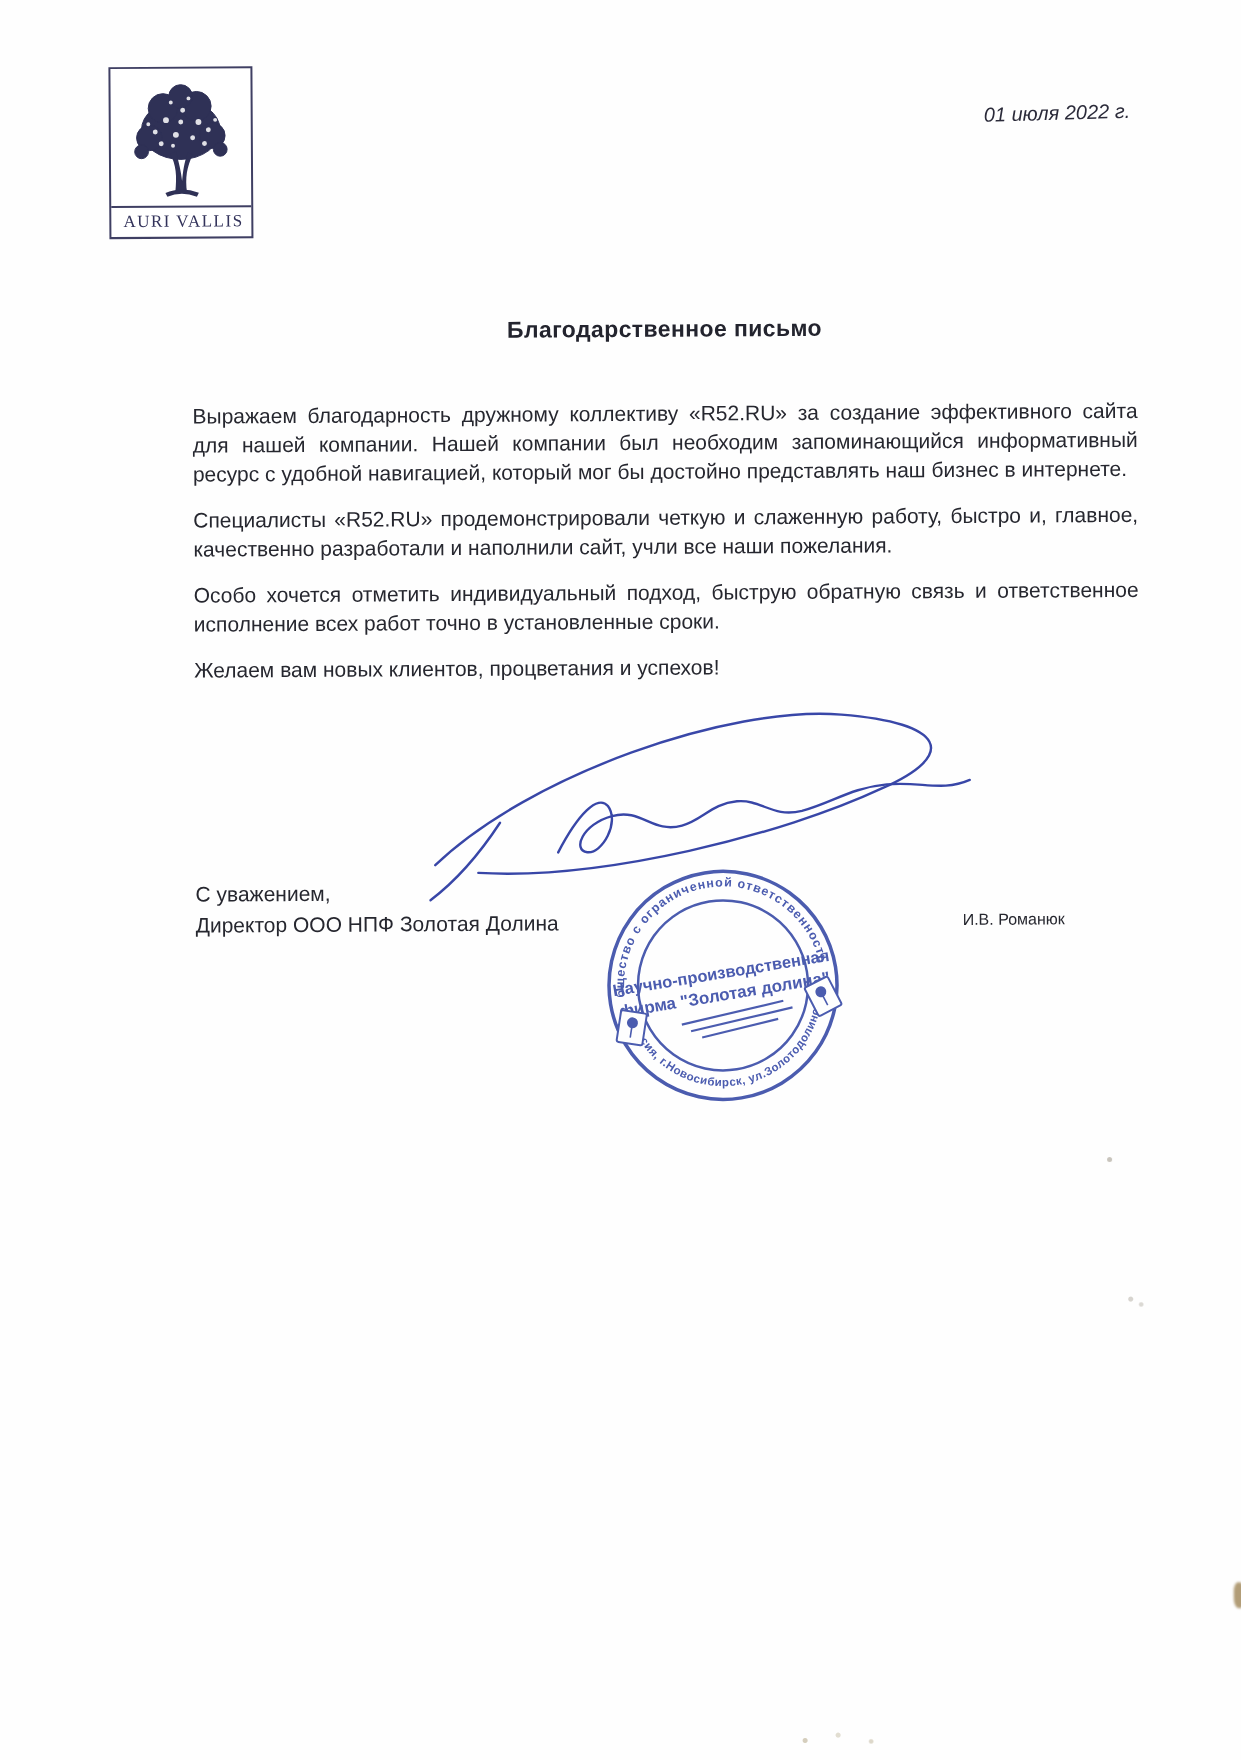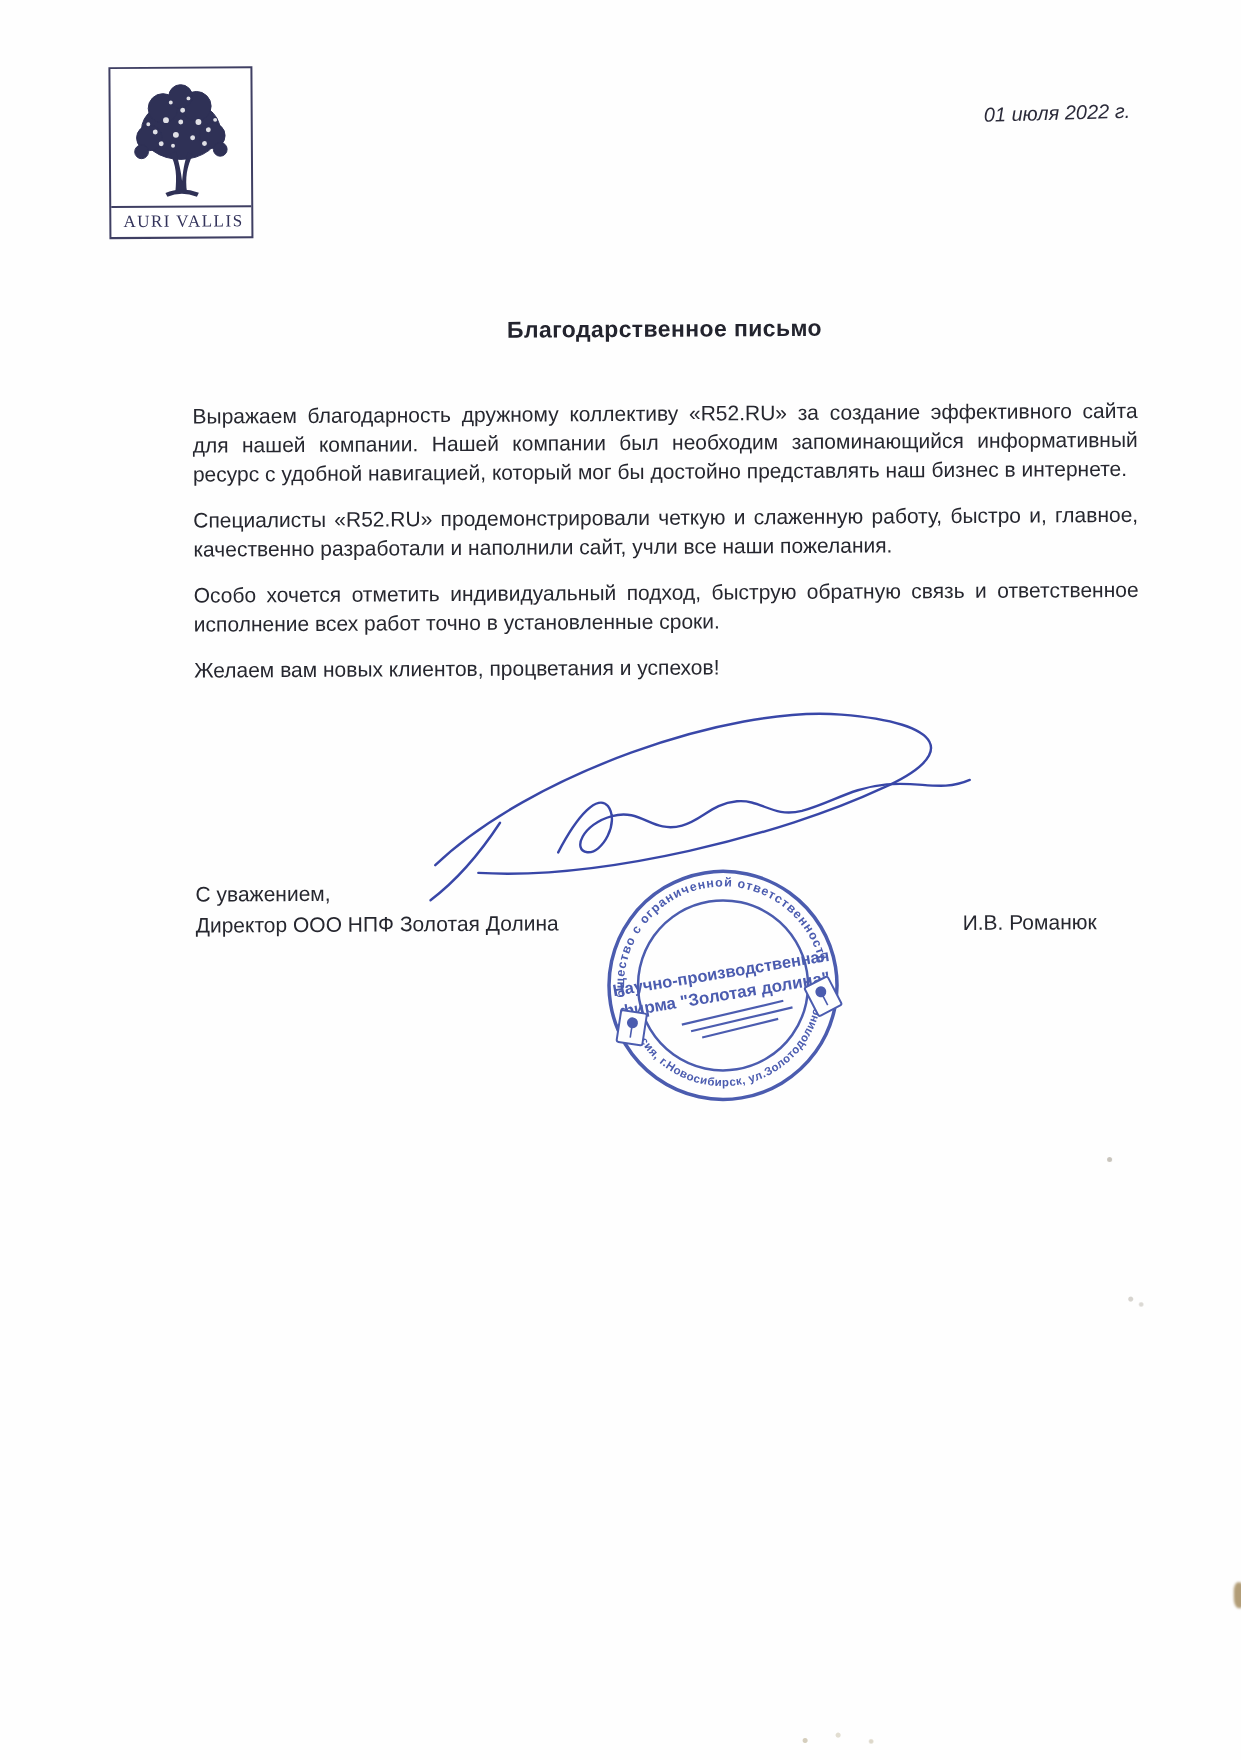--- a/index.html
+++ b/index.html
@@ -35,21 +35,21 @@
     font-size:23px; font-weight:bold; color:#23242e; letter-spacing:0.4px;
   }
 
   
   .body-text { position:absolute; top:399px; left:190px; width:945px; font-size:21px; line-height:29px; }
   .body-text p { margin:0 0 17px; text-align:justify; text-align-last:left; }
   .body-text p.no-justify { text-align:left; }
 
   
   .closing { position:absolute; top:876px; left:190px; font-size:21px; line-height:31px; }
-  .signer-name { position:absolute; top:913px; left:957px; font-size:21px; white-space:nowrap; }
+  .signer-name { position:absolute; top:913px; left:957px; font-size:16px; white-space:nowrap; }
 
   
   .stamp { position:absolute; left:592px; top:861px; width:250px; height:250px; transform:rotate(-9deg); opacity:0.93; }
   .signature { position:absolute; left:375px; top:692px; width:620px; height:225px; }
 
   
   .artifact { position:absolute; border-radius:50%; pointer-events:none; }
   .artifact.smudge-right { left:1224px; top:1586px; width:12px; height:26px; background:#8a6a30; filter:blur(1.2px); opacity:.65; border-radius:40% 60% 55% 45%; }
   .artifact.specks-mid { left:1115px; top:1295px; width:26px; height:18px; background:radial-gradient(circle at 30% 40%, rgba(110,100,80,.45) 0 2px, transparent 3px), radial-gradient(circle at 70% 70%, rgba(110,100,80,.4) 0 1.5px, transparent 3px); opacity:.6; }
   .artifact.specks-bottom { left:778px; top:1726px; width:110px; height:26px; background:radial-gradient(circle at 15% 60%, rgba(140,120,70,.5) 0 2px, transparent 3px), radial-gradient(circle at 45% 40%, rgba(140,120,70,.35) 0 2px, transparent 3px), radial-gradient(circle at 75% 65%, rgba(140,120,70,.4) 0 1.5px, transparent 3px); opacity:.7; }

